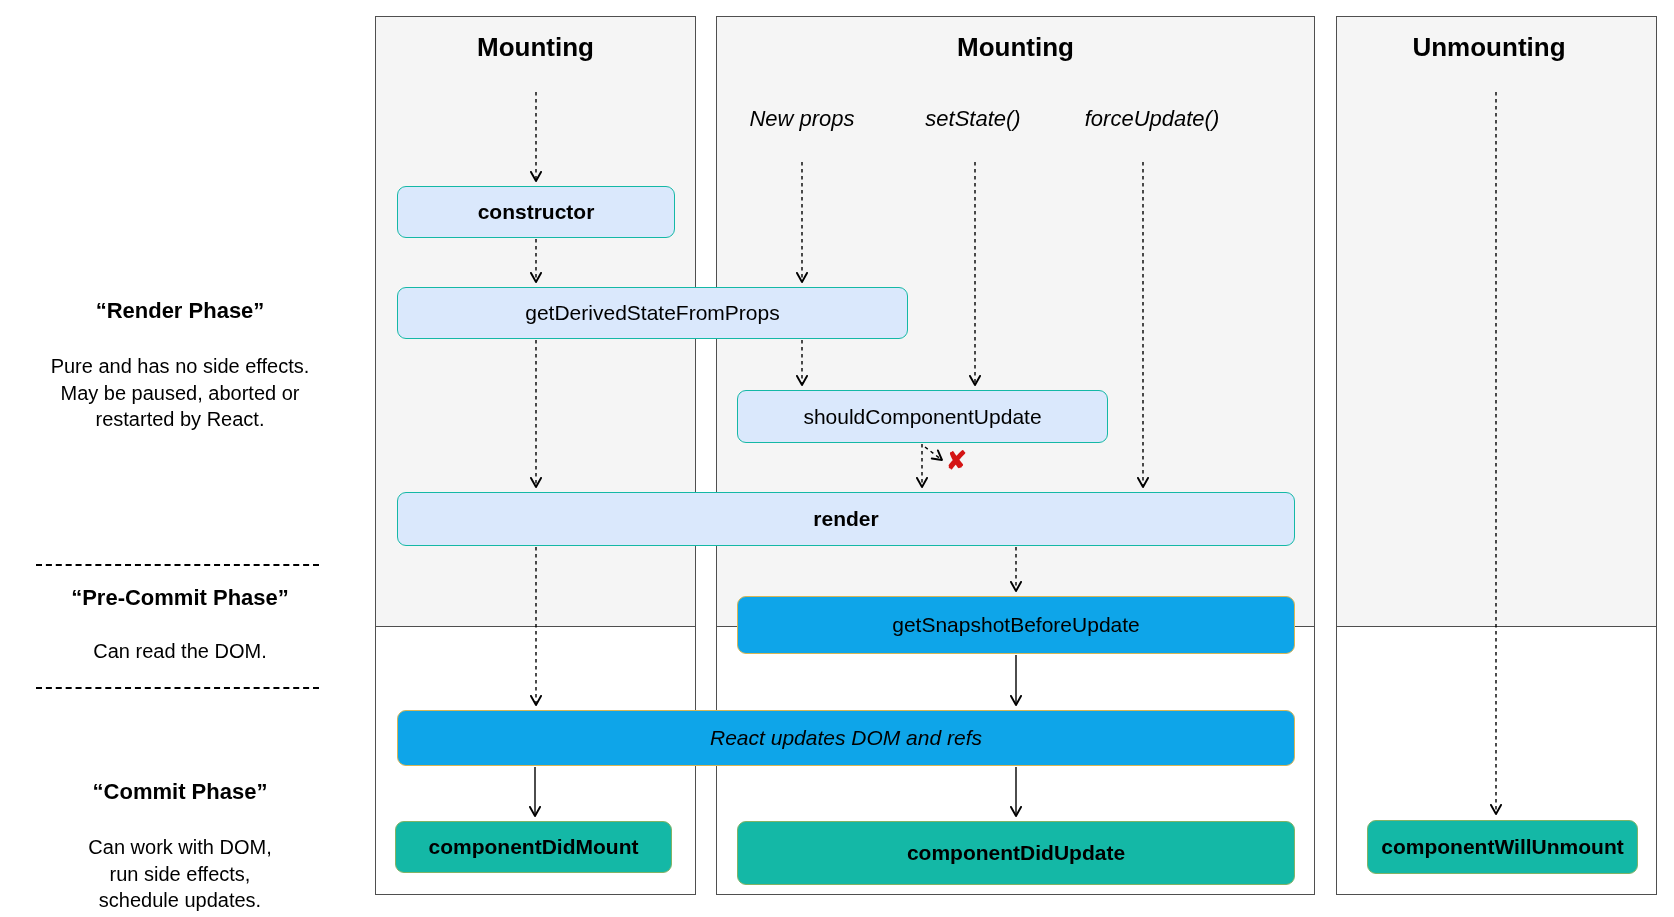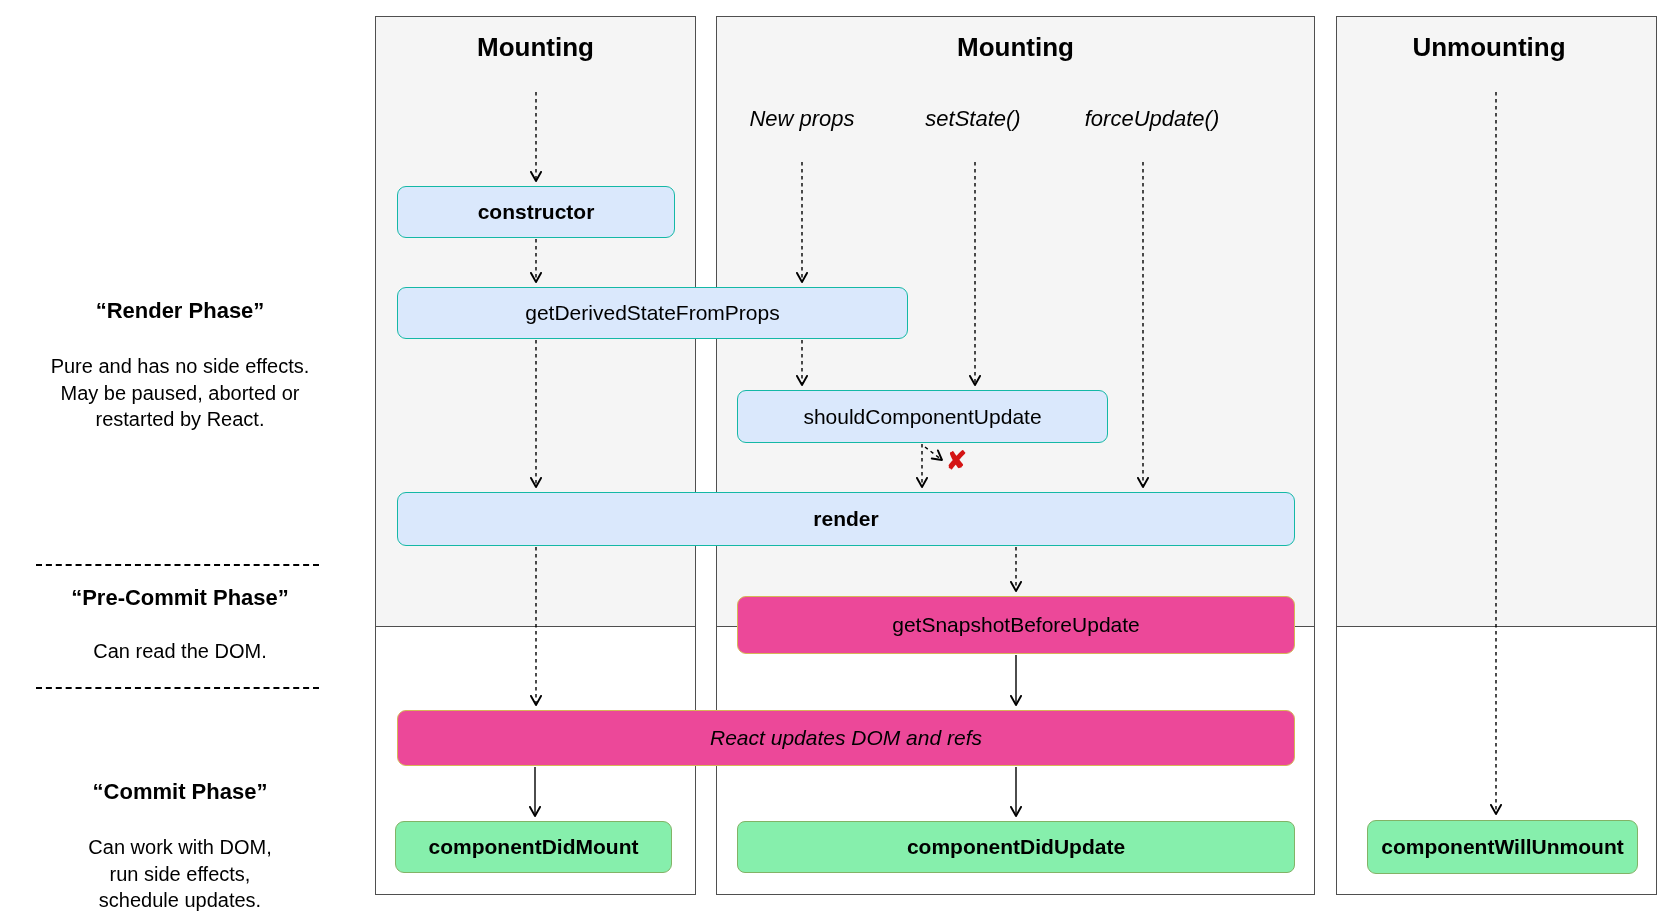--- a/index.html
+++ b/index.html
@@ -14,22 +14,22 @@
   .col-title{
     position:absolute;text-align:center;font-weight:bold;font-size:26px;line-height:30px;
   }
   
   .node{
     position:absolute;box-sizing:border-box;border-radius:9px;
     display:flex;align-items:center;justify-content:center;
     font-size:21px;text-align:center;white-space:nowrap;
   }
   .node.blue{background:#dae8fc;border:1px solid #14b8a6;}
-  .node.yellow{background:#ec4899;border:1px solid #d6b656;}
-  .node.green{background:#86efac;border:1px solid #82b366;}
+  .node.yellow{background:#0ea5e9;border:1px solid #d6b656;}
+  .node.green{background:#14b8a6;border:1px solid #82b366;}
   .bold{font-weight:bold;}
   .italic{font-style:italic;}
   
   .trigger{
     position:absolute;transform:translateX(-50%);font-style:italic;font-size:22px;
     line-height:30px;white-space:nowrap;
   }
   
   .phase-block{position:absolute;left:18px;width:324px;text-align:center;}
   .phase-title{font-weight:bold;font-size:22px;line-height:28px;}
@@ -119,16 +119,16 @@
 
   <div class="cancel-x" style="left:946px;top:448px;">✘</div>
 
   <div class="node blue bold" style="left:397px;top:186px;width:278px;height:52px;">constructor</div>
   <div class="node blue" style="left:397px;top:287px;width:511px;height:52px;">getDerivedStateFromProps</div>
   <div class="node blue" style="left:737px;top:390px;width:371px;height:53px;">shouldComponentUpdate</div>
   <div class="node blue bold" style="left:397px;top:492px;width:898px;height:54px;">render</div>
   <div class="node yellow" style="left:737px;top:596px;width:558px;height:58px;">getSnapshotBeforeUpdate</div>
   <div class="node yellow italic" style="left:397px;top:710px;width:898px;height:56px;">React updates DOM and refs</div>
   <div class="node green bold" style="left:395px;top:821px;width:277px;height:52px;">componentDidMount</div>
-  <div class="node green bold" style="left:737px;top:821px;width:558px;height:52px;border-radius:8px;">componentDidUpdate</div>
+  <div class="node green bold" style="left:737px;top:821px;width:558px;height:64px;">componentDidUpdate</div>
   <div class="node green bold" style="left:1367px;top:820px;width:271px;height:54px;">componentWillUnmount</div>
 
 </div>
 
 </body></html>

